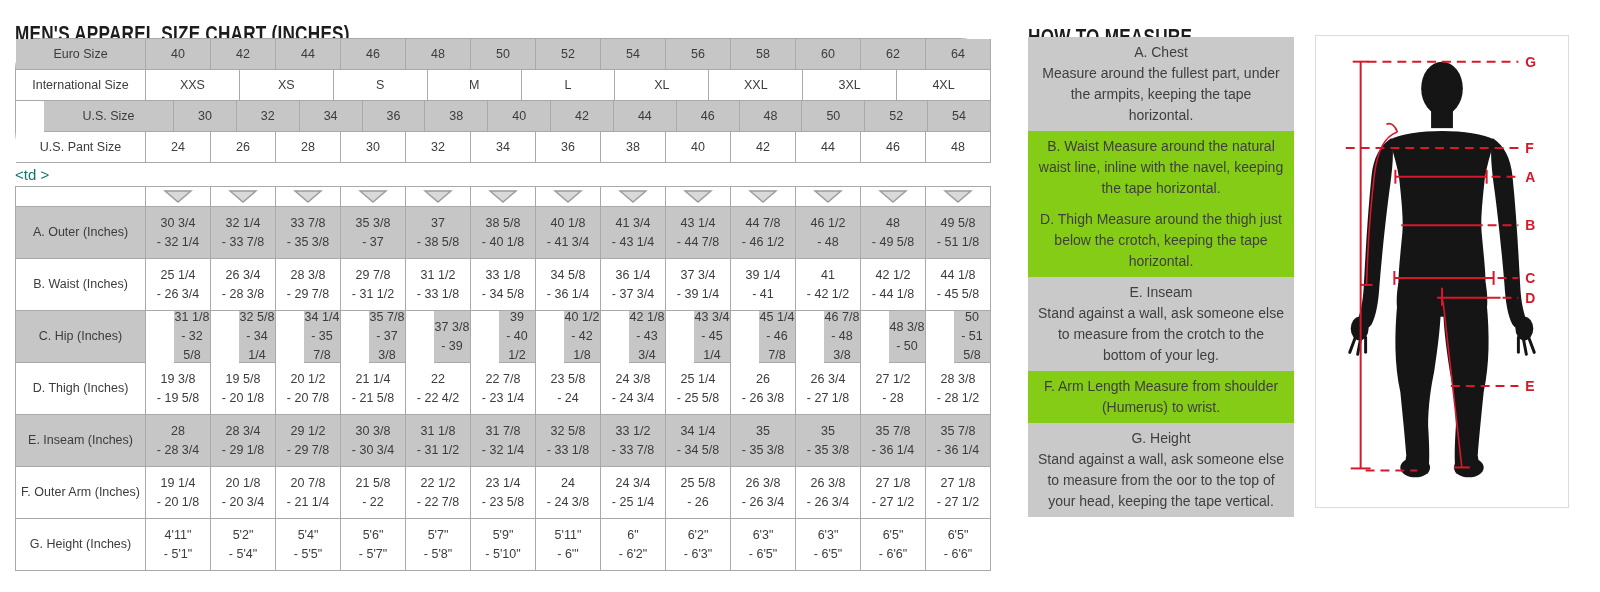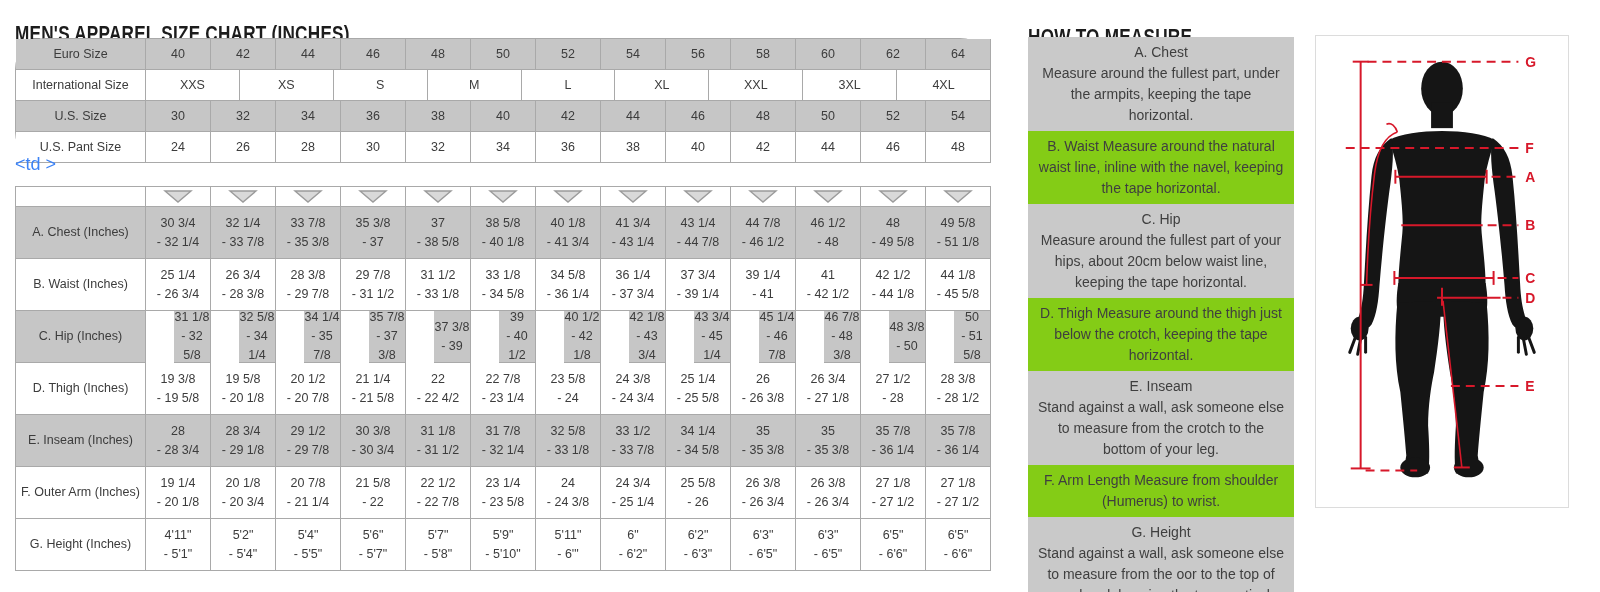--- a/index.html
+++ b/index.html
@@ -21,21 +21,21 @@
     font-size:12.5px;line-height:1.5;text-align:center;box-sizing:border-box;
   }
   .hrow > div{height:31px;}
   .mrow > div{height:52px;}
   .tri-row > div{height:20px;}
   .label-cell{font-size:13px;}
   .gray{background:var(--cellgray,#c6c6c6);}
   .white{background:#fff;}
   .tri-cell svg{display:block;}
 
-  .stray-text{position:absolute;top:154px;left:15px;font-size:18px;color:#3b82f6;}
+  .stray-text{position:absolute;top:166px;left:15px;font-size:15px;color:#0f766e;}
 
   
   .howto-list{position:absolute;top:37px;left:1028px;width:266px;}
   .howto-list .section{
     padding:5px 10px;text-align:center;font-size:14px;line-height:21px;color:#3f3f3f;
   }
   .howto-list .section.gray{background:var(--panelgray,#c9c9c9);}
   .howto-list .section.white{background:#84cc16;}
   .sec-heading{font-weight:normal;}
 
@@ -79,21 +79,21 @@
       <div class="val-cell white">XXS</div>
       <div class="val-cell white">XS</div>
       <div class="val-cell white">S</div>
       <div class="val-cell white">M</div>
       <div class="val-cell white">L</div>
       <div class="val-cell white">XL</div>
       <div class="val-cell white">XXL</div>
       <div class="val-cell white">3XL</div>
       <div class="val-cell white">4XL</div>
     </div>
-    <div class="trow hrow" style="grid-template-columns: 130px repeat(13, 1fr);">
+    <div class="trow hrow" style="grid-template-columns: 130px repeat(13, 1fr); margin-left: 28px;">
       <div class="label-cell gray">U.S. Size</div>
       <div class="val-cell gray">30</div>
       <div class="val-cell gray">32</div>
       <div class="val-cell gray">34</div>
       <div class="val-cell gray">36</div>
       <div class="val-cell gray">38</div>
       <div class="val-cell gray">40</div>
       <div class="val-cell gray">42</div>
       <div class="val-cell gray">44</div>
       <div class="val-cell gray">46</div>
@@ -185,21 +185,21 @@
           <polygon points="2,1 28,1 15,12" fill="#d9d9d9" stroke="#9b9b9b" stroke-width="1.4"></polygon>
         </svg>
       </div>
       <div class="val-cell white tri-cell">
         <svg width="30" height="13" viewBox="0 0 30 13">
           <polygon points="2,1 28,1 15,12" fill="#d9d9d9" stroke="#9b9b9b" stroke-width="1.4"></polygon>
         </svg>
       </div>
     </div>
     <div class="trow mrow" style="grid-template-columns: 130px repeat(13, 1fr);">
-      <div class="label-cell gray">A. Chest (Inches)</div>
+      <div class="label-cell gray">A. Outer (Inches)</div>
       <div class="val-cell gray">
         <div>30 3/4</div>
         <div>- 32 1/4</div>
       </div>
       <div class="val-cell gray">
         <div>32 1/4</div>
         <div>- 33 7/8</div>
       </div>
       <div class="val-cell gray">
         <div>33 7/8</div>
@@ -580,24 +580,20 @@
 
 <h2 class="howto-title"><span class="condensed">HOW TO MEASURE</span></h2>
 
 <div class="howto-list">
     <div class="section gray">
       <div class="sec-heading">A. Chest</div>
       <div class="sec-text">Measure around the fullest part, under the armpits, keeping the tape horizontal.</div>
     </div>
     <div class="section white">
       <div class="sec-text">B. Waist Measure around the natural waist line, inline with the navel, keeping the tape horizontal.</div>
-    </div>
-    <div class="section gray">
-      <div class="sec-heading">C. Hip</div>
-      <div class="sec-text">Measure around the fullest part of your hips, about 20cm below waist line, keeping the tape horizontal.</div>
     </div>
     <div class="section white">
       <div class="sec-text">D. Thigh Measure around the thigh just below the crotch, keeping the tape horizontal.</div>
     </div>
     <div class="section gray">
       <div class="sec-heading">E. Inseam</div>
       <div class="sec-text">Stand against a wall, ask someone else to measure from the crotch to the bottom of your leg.</div>
     </div>
     <div class="section white">
       <div class="sec-text">F. Arm Length Measure from shoulder (Humerus) to wrist.</div>

